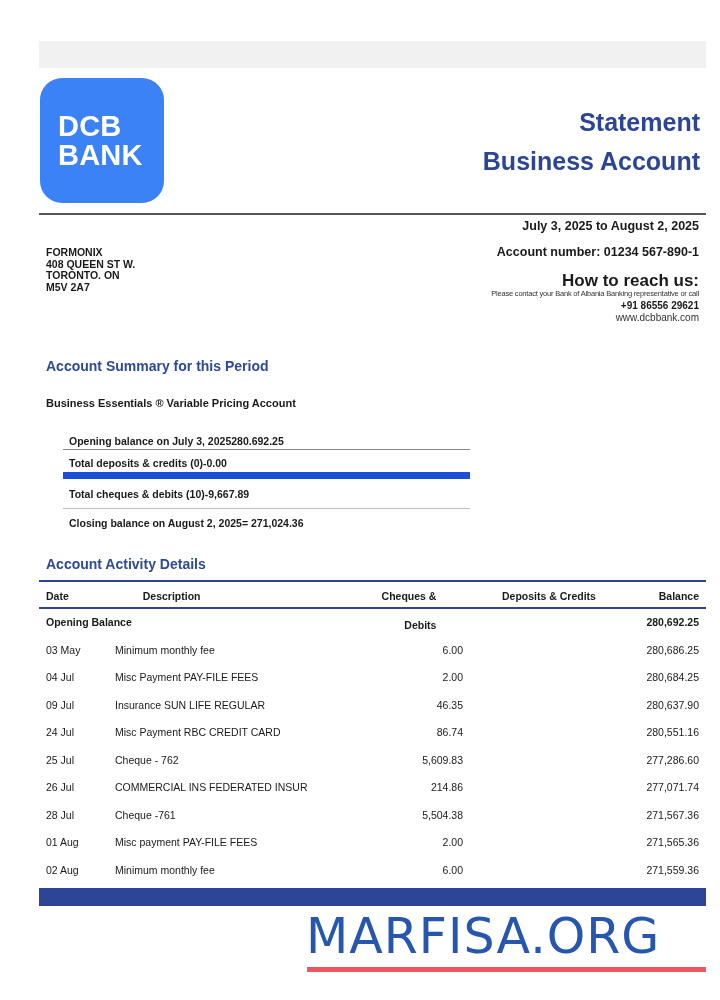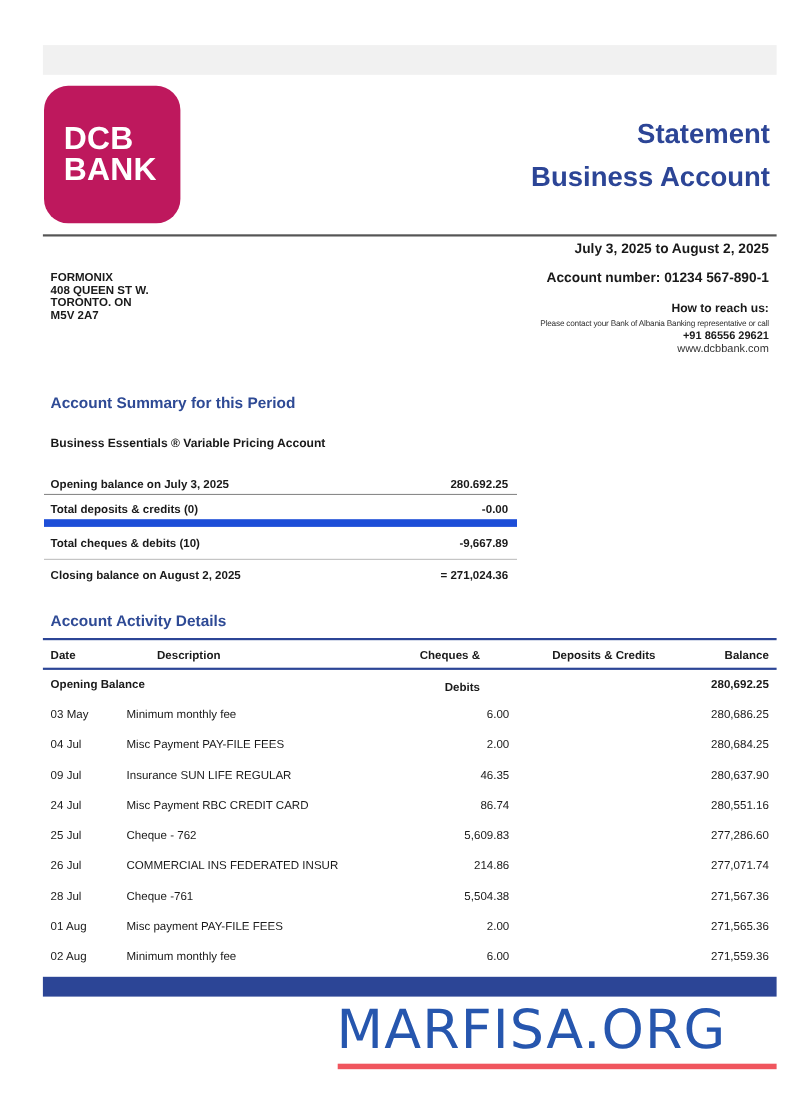--- a/index.html
+++ b/index.html
@@ -1,49 +1,49 @@
 <!DOCTYPE html>
 <html><head>
   <meta charset="utf-8">
   <style>
     * { box-sizing: border-box; margin: 0; padding: 0; }
     html, body { width: 720px; height: 1000px; background: #ffffff; overflow: hidden; }
     body { position: relative; font-family: "Liberation Sans", sans-serif; color: #1a1a1a; }
 
     .top-band { position: absolute; left: 39px; top: 41px; width: 667px; height: 27px; background: #f1f1f1; }
 
-    .logo { position: absolute; left: 40px; top: 78px; width: 124px; height: 125px; background: #be185d; border-radius: 22px; }
+    .logo { position: absolute; left: 40px; top: 78px; width: 124px; height: 125px; background: #3b82f6; border-radius: 22px; }
     .logo-text { position: absolute; left: 18px; top: 34px; color: #ffffff; font-weight: bold; font-size: 29px; line-height: 29px; letter-spacing: 0.2px; }
     .logo-text span { display: block; }
 
     .doc-title { position: absolute; right: 20px; top: 103px; text-align: right; color: #2c4596; font-weight: bold; font-size: 25px; line-height: 39px; }
     .doc-title span { display: block; }
 
     .header-rule { position: absolute; left: 39px; top: 213px; width: 667px; height: 2px; background: #555555; }
 
     .period { position: absolute; right: 21px; top: 219px; font-size: 12.5px; font-weight: bold; text-align: center; }
     .acct-no { position: absolute; right: 21px; top: 245px; font-size: 12.5px; font-weight: bold; }
 
     .address { position: absolute; left: 46px; top: 247px; font-size: 10.5px; font-weight: bold; line-height: 11.5px; }
     .address span { display: block; }
 
     .reach { position: absolute; right: 21px; top: 274px; text-align: right; }
-    .reach-title { font-size: 11px; font-weight: bold; display: block; line-height: 14px; }
+    .reach-title { font-size: 17px; font-weight: bold; display: block; line-height: 14px; }
     .reach-note { font-size: 7.5px; display: block; color: #333; line-height: 11px; letter-spacing: -0.2px; }
     .reach-phone { font-size: 10px; font-weight: bold; display: block; line-height: 13px; }
     .reach-web { font-size: 10px; display: block; line-height: 12px; color: #333; }
 
     .section-title { position: absolute; left: 46px; color: #2e4a95; font-weight: bold; font-size: 14px; }
     .summary-title { top: 358px; }
     .activity-title { top: 556px; }
 
     .product { position: absolute; left: 46px; top: 397px; font-size: 11px; font-weight: bold; }
 
     .summary { position: absolute; left: 40px; top: 433px; width: 430px; font-size: 10.5px; font-weight: bold; }
-    .sum-row { position: relative; display: flex; justify-content: space-between; padding: 0 8px 0 6px; }
+    .sum-row { position: relative; display: flex; padding: 0 8px 0 6px; margin-left: 23px; }
     .sum-row.r0 { height: 17px; line-height: 17px; border-bottom: 1px solid #8a8a8a; }
     .sum-row.r1 { height: 29px; line-height: 26px; border-bottom: 7px solid #1d4ed8; }
     .sum-row.r2 { height: 30px; line-height: 30px; border-bottom: 1px solid #bfbfbf; }
     .sum-row.r3 { height: 29px; line-height: 29px; }
 
     .activity { position: absolute; left: 39px; top: 580px; width: 667px; font-size: 10.5px; }
     .act-head { display: flex; height: 29px; line-height: 29px; border-top: 2px solid #2c4596; border-bottom: 2px solid #2c4596; font-weight: bold; gap: 48px; }
     .act-row { display: flex; height: 27.5px; line-height: 27.5px; }
     .act-row.opening { font-weight: bold; }
     .c-date { width: 76px; padding-left: 7px; }

